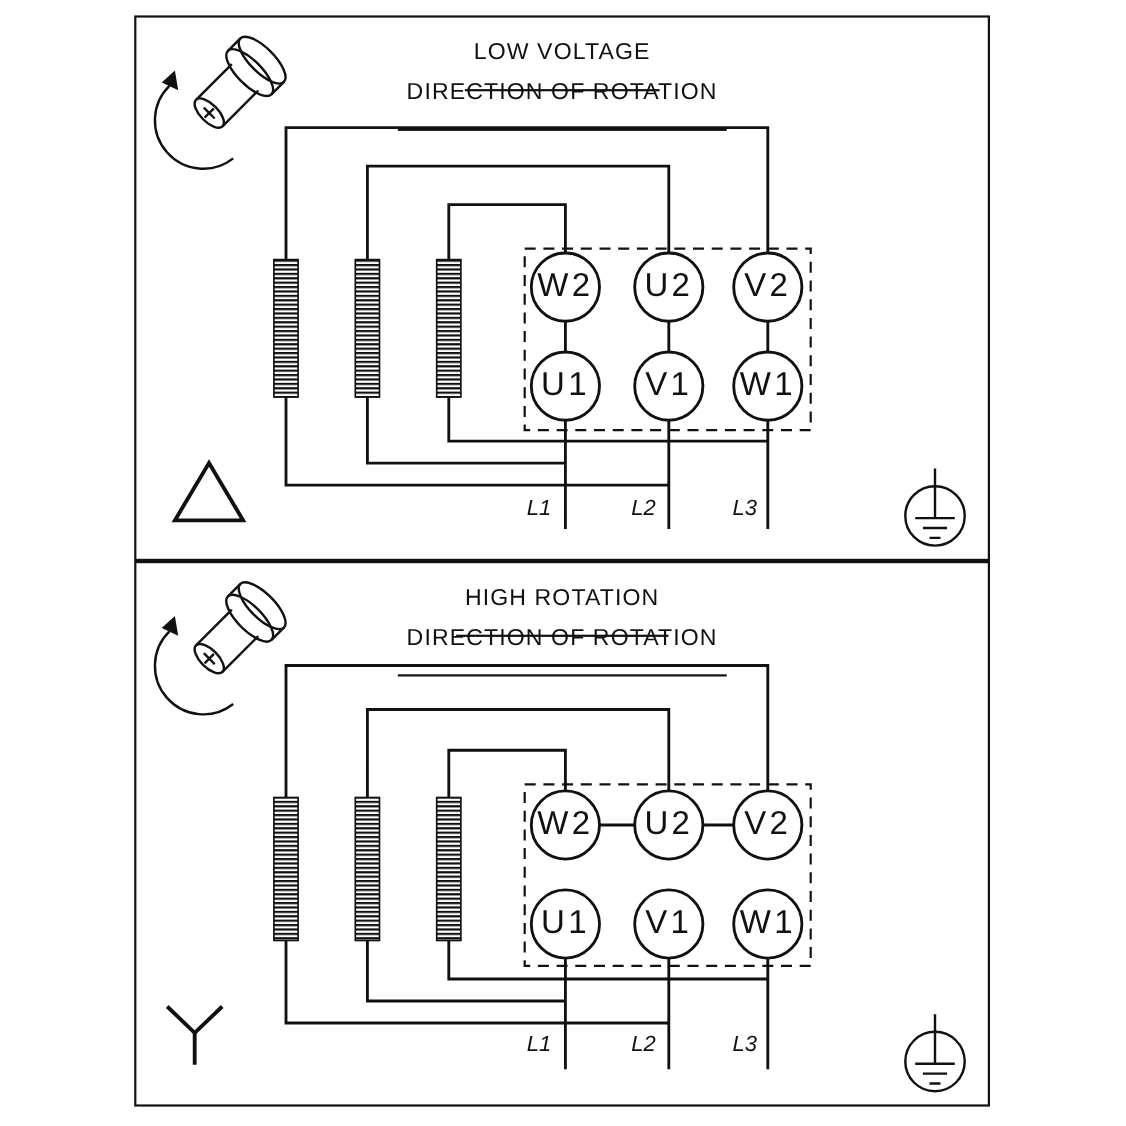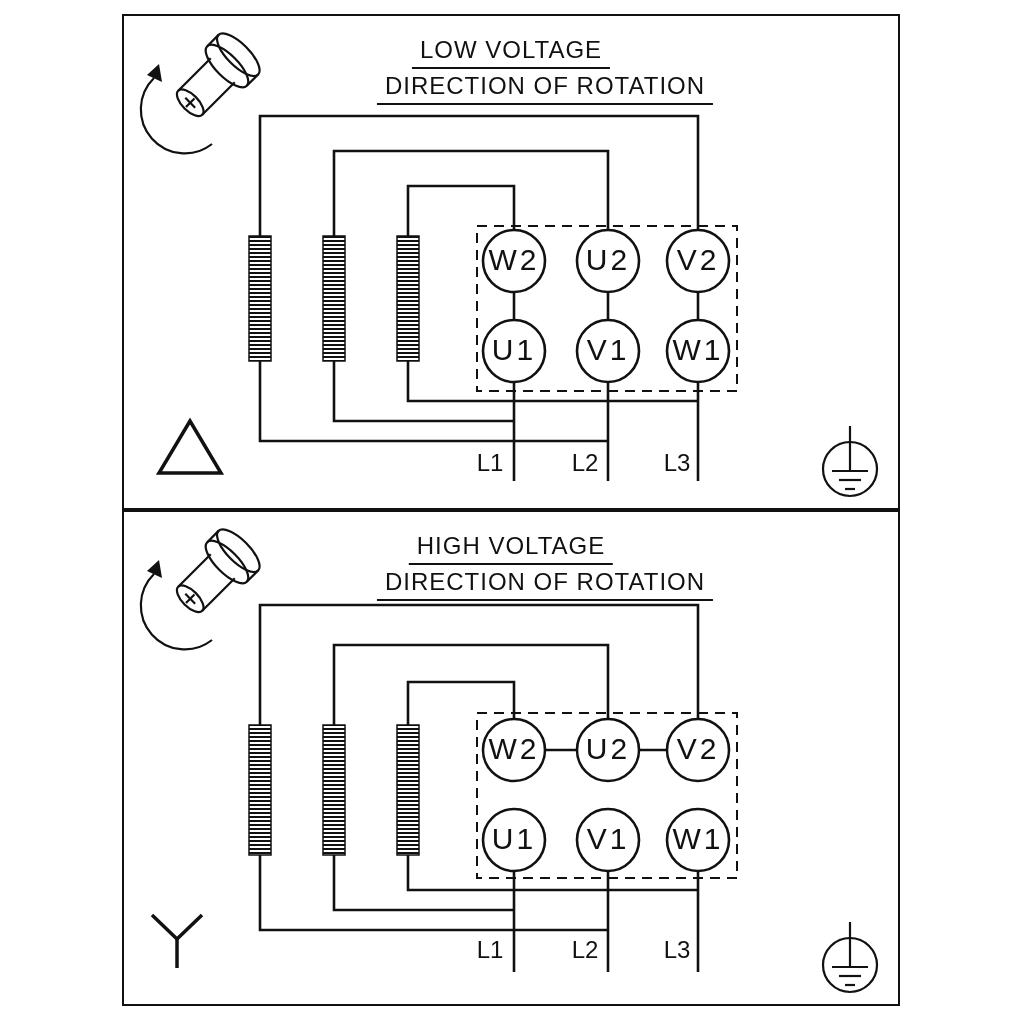--- a/index.html
+++ b/index.html
@@ -3,27 +3,27 @@
 <meta charset="utf-8">
 <style>
   :root { --line:#111111; --bg:#ffffff; }
   html,body{margin:0;padding:0;background:var(--bg);}
   .page{position:relative;width:1024px;height:1024px;background:var(--bg);
         font-family:"Liberation Sans","DejaVu Sans",sans-serif;color:var(--line);}
   .panel{position:absolute;left:122px;width:778px;height:496px;
          border:2.5px solid var(--line);box-sizing:border-box;background:var(--bg);}
   .panel svg{position:absolute;left:0;top:0;}
   .ttl,.sub{position:absolute;left:50%;transform:translateX(-50%);white-space:nowrap;
-            font-size:24px;letter-spacing:1px;border-bottom:2px solid var(--line);
-            padding:0 8px 3px 8px;}
+            font-size:21px;letter-spacing:1px;border-bottom:2px solid var(--line);
+            padding:0 8px 21px 8px;}
   .ttl{top:20px;}
-  .sub{top:56px;margin-left:34px;}
+  .sub{top:56px;}
   .term-lbl{position:absolute;transform:translate(-50%,-52%);font-size:30px;
             letter-spacing:3px;white-space:nowrap;}
-  .l-lbl{position:absolute;transform:translate(-50%,-50%);font-size:24px;white-space:nowrap;}
+  .l-lbl{position:absolute;transform:translate(-50%,-50%);font-size:20px;white-space:nowrap;font-style:italic;}
   .ln{stroke:var(--line);fill:none;stroke-width:2.6px;}
   .thin{stroke:var(--line);fill:none;stroke-width:2.2px;}
   .thick{stroke:var(--line);fill:none;stroke-width:3.5px;stroke-linejoin:miter;}
   .dash{stroke:var(--line);fill:none;stroke-width:2px;stroke-dasharray:10 7;}
   .term{fill:#ffffff;stroke:var(--line);stroke-width:2.6px;}
   .coil{stroke:var(--line);stroke-width:1.5px;}
   .fillshape{fill:var(--line);stroke:none;}
   .hatchline{fill:var(--line);}
 </style>
 </head>
@@ -191,21 +191,21 @@
 
       <g>
         <circle class="thin" cx="726" cy="453" r="27" fill="none"></circle>
         <line class="thin" x1="726" y1="410" x2="726" y2="455"></line>
         <line class="thin" x1="708" y1="455" x2="744" y2="455"></line>
         <line class="thin" x1="715" y1="464" x2="737" y2="464"></line>
         <line class="thin" x1="721" y1="473" x2="731" y2="473"></line>
       </g>
     </svg>
 
-    <div class="ttl">HIGH VOLTAGE</div>
+    <div class="ttl">HIGH ROTATION</div>
     <div class="sub">DIRECTION OF ROTATION</div>
 
     <div class="term-lbl" style="left:390px;top:238px">W2</div>
     <div class="term-lbl" style="left:484px;top:238px">U2</div>
     <div class="term-lbl" style="left:574px;top:238px">V2</div>
     <div class="term-lbl" style="left:390px;top:328px">U1</div>
     <div class="term-lbl" style="left:484px;top:328px">V1</div>
     <div class="term-lbl" style="left:574px;top:328px">W1</div>
 
     <div class="l-lbl" style="left:366px;top:438px">L1</div>

